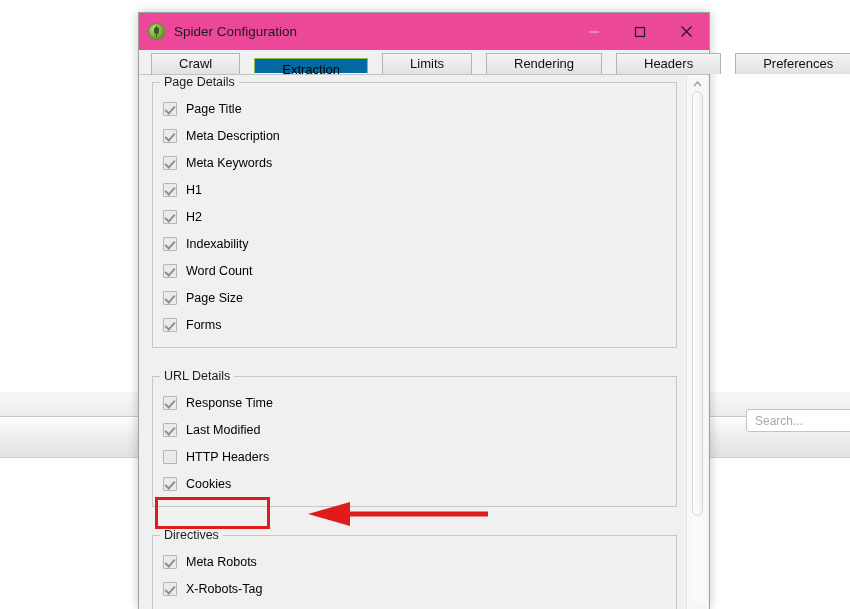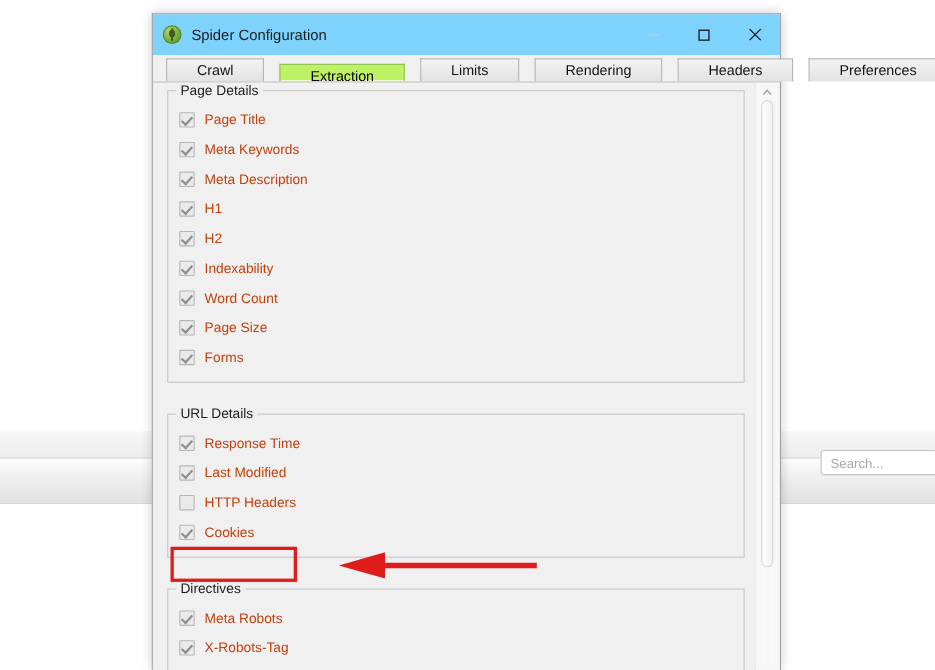--- a/index.html
+++ b/index.html
@@ -68,21 +68,21 @@
     border-bottom: none;
     box-sizing: border-box;
     box-shadow: 0 0 10px rgba(0,0,0,0.22);
     display: flex;
     flex-direction: column;
   }
 
   .titlebar {
     height: 37px;
     min-height: 37px;
-    background: #7dd3fc;
+    background: #ec4899;
     display: flex;
     align-items: center;
     padding-left: 9px;
     position: relative;
   }
   .app-icon {
     width: 17px;
     height: 17px;
     border-radius: 50%;
     background: radial-gradient(circle at 35% 32%, #b4d77a 0%, #7fae42 48%, #4e7a22 100%);
@@ -141,21 +141,21 @@
     font-size: 13px;
     color: #111;
     background: linear-gradient(to bottom, #f3f3f3 0%, #e2e2e2 100%);
     border: 1px solid #b4b4b4;
     border-bottom: none;
     margin-right: 14px;
     box-sizing: border-box;
     white-space: nowrap;
   }
   .tab.active {
-    background: #bef264;
+    background: #0369a1;
     border: 1px solid #8cc152;
     border-bottom: 1px solid #ffffff;
     height: 16px;
     line-height: 22px;
     color: #000;
   }
 
   
   .content-wrap {
     flex: 1;
@@ -211,21 +211,21 @@
     top: 1px;
     width: 4px;
     height: 8px;
     border: solid #8e8e8e;
     border-width: 0 2px 2px 0;
     transform: rotate(42deg);
   }
   .cblabel {
     margin-left: 9px;
     font-size: 12.5px;
-    color: #c2410c;
+    color: #000000;
     white-space: nowrap;
   }
 
   
   .cbrow.highlighted {
     position: relative;
   }
   .hl-box {
     position: absolute;
     left: 155px;
@@ -336,25 +336,25 @@
   <div class="content-wrap">
     <div class="content" id="groups-root">
         <div class="group">
           <div class="group-title">Page Details</div>
           <div class="cbrow">
             <span class="cbox checked"></span>
             <span class="cblabel">Page Title</span>
           </div>
           <div class="cbrow">
             <span class="cbox checked"></span>
+            <span class="cblabel">Meta Description</span>
+          </div>
+          <div class="cbrow">
+            <span class="cbox checked"></span>
             <span class="cblabel">Meta Keywords</span>
-          </div>
-          <div class="cbrow">
-            <span class="cbox checked"></span>
-            <span class="cblabel">Meta Description</span>
           </div>
           <div class="cbrow">
             <span class="cbox checked"></span>
             <span class="cblabel">H1</span>
           </div>
           <div class="cbrow">
             <span class="cbox checked"></span>
             <span class="cblabel">H2</span>
           </div>
           <div class="cbrow">

